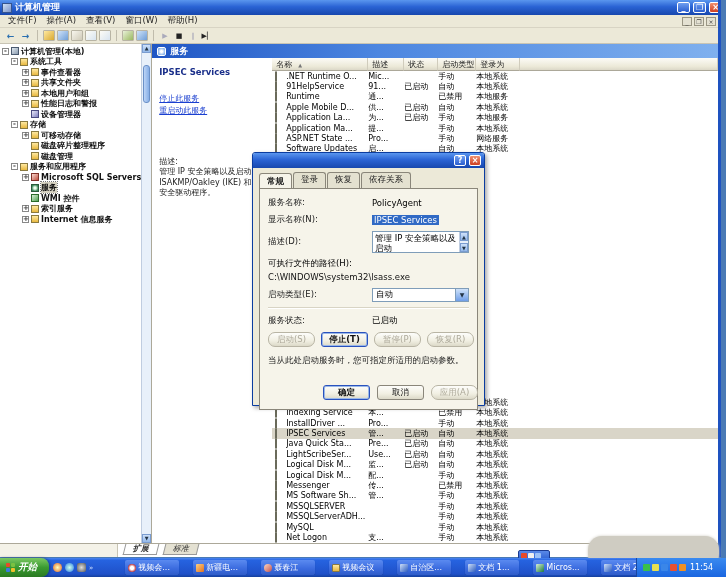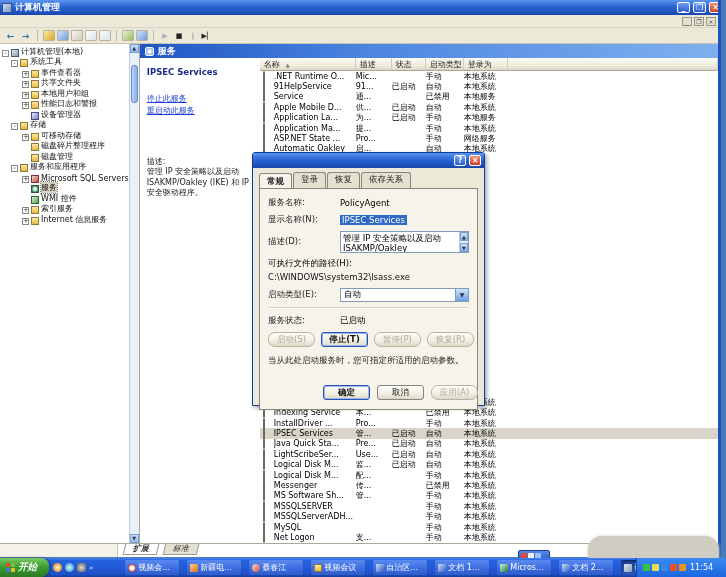--- a/index.html
+++ b/index.html
@@ -39,21 +39,21 @@
   .ti-d { background:linear-gradient(135deg,#fdfcf6,#d8e4f0); }
   .ti-e { background:linear-gradient(135deg,#e8f0d8,#9ab860); }
   .tmedia { width:12px; text-align:center; font-size:7px; color:#222; }
   .tmedia.dim { color:#aab; }
 
   .wbody { flex:1; display:flex; min-height:0; }
 
   
   .treewrap { flex:0 0 119px; background:#fff; border-right:1px solid #aca899; display:flex; }
   .tree { flex:1; padding:2px 0 0 2px; font-size:8px; color:#111; overflow:hidden; }
-  .titem { display:flex; align-items:flex-end; height:10.5px; white-space:nowrap; }
+  .titem { display:flex; align-items:center; height:10.5px; white-space:nowrap;font-weight:bold; }
   .titem.lvl1 { padding-left:9px; } .titem.lvl2 { padding-left:20px; }
   .expander { width:7px; height:7px; flex:0 0 7px; border:1px solid #888; background:#fff;
               font-size:7px; line-height:5px; text-align:center; color:#333; margin-right:2px; }
   .exp-plus .expander::before { content:"+"; }
   .exp-minus .expander::before { content:"-"; }
   .exp-none .expander { visibility:hidden; }
   .ticon { width:8px; height:8px; flex:0 0 8px; margin-right:2px; border:1px solid #8a7a40;
            background:linear-gradient(180deg,#ffe9a0,#e8b840); }
   .ticon.ic-computer { background:linear-gradient(135deg,#dfe8f0,#8c9cb0); border-color:#4a5a70; }
   .ticon.ic-services { background:radial-gradient(circle,#efe 25%,#3a8a5a 75%); border-color:#2a5a3a; }
@@ -115,21 +115,21 @@
   .dbtn { width:12px; height:11px; border-radius:2px; border:1px solid #fff; color:#fff;
           font-size:8px; line-height:9px; text-align:center;
           background:linear-gradient(180deg,#6f9ef0,#2a5ed0); }
   .dbtn.close { background:linear-gradient(180deg,#ef9070,#cf4022); }
   .dtabs { display:flex; padding:4px 6px 0 6px; }
   .dtab { border:1px solid #8a867a; border-bottom:none; border-radius:3px 3px 0 0;
           padding:1px 7px; background:#e4e1d0; margin-right:1px; color:#222; }
   .dtab.active { background:#f6f4ea; position:relative; top:1px; padding-top:2px; font-weight:bold; }
   .dpage { margin:0 6px 6px 6px; background:#f6f4ea; border:1px solid #8a867a;
            height:222px; padding:8px 8px 0 8px; position:relative; }
-  .frow { display:flex; align-items:center; margin-bottom:5px; }
+  .frow { display:flex; align-items:center; margin-bottom:5px;gap:32px; }
   .flabel { width:72px; flex:0 0 72px; color:#222; }
   .selval { background:#316ac5; color:#fff; padding:0 2px; }
   .descbox { flex:1; height:22px; border:1px solid #7f9db9; background:#fff; display:flex; }
   .descbox .txt { flex:1; padding:1px 2px; line-height:10px; overflow:hidden; }
   .vscroll { width:9px; border-left:1px solid #c0cde0; background:#e8f0fa;
              display:flex; flex-direction:column; justify-content:space-between; }
   .vscroll span { height:9px; font-size:5px; text-align:center; line-height:8px; color:#234;
                   background:linear-gradient(180deg,#cfe2fa,#93b8ea); border:1px solid #7a9cd0; }
   .pathval { margin:-2px 0 6px 0; color:#111; }
   .combo { flex:1; height:14px; border:1px solid #7f9db9; background:#fff; display:flex;
@@ -167,21 +167,21 @@
               border-radius:0 8px 8px 0; font-weight:bold; font-style:italic; font-size:9.5px;
               box-shadow:1px 0 3px rgba(0,0,0,.4); }
   .flag { width:9px; height:9px; display:grid; grid-template-columns:1fr 1fr; gap:1px; }
   .flag i { border-radius:1px; } .flag .f1{background:#e84a2a;} .flag .f2{background:#7ac142;}
   .flag .f3{background:#3a7ae0;} .flag .f4{background:#f0c02a;}
   .quick { display:flex; align-items:center; gap:3px; padding:0 4px; }
   .qicon { width:9px; height:9px; border-radius:50%; }
   .q1{background:radial-gradient(circle,#ffb,#e06020);} .q2{background:radial-gradient(circle,#cfe,#2a7de0);}
   .q3{background:radial-gradient(circle,#ddd,#555); border-radius:2px;}
   .chev { font-size:7px; color:#cfe0ff; }
-  .tasks { flex:1; display:flex; gap:8px; overflow:hidden; padding-right:2px;padding-left:28px; }
+  .tasks { flex:1; display:flex; gap:14px; overflow:hidden; padding-right:2px;padding-left:28px; }
   .task { flex:0 0 54px; height:15px; border-radius:2px; display:flex; align-items:center; gap:2px;
           padding:0 3px; background:linear-gradient(180deg,#5a8af0,#3a6ade 60%,#2f5cc8);
           box-shadow:0 1px 1px rgba(0,0,0,.3); white-space:nowrap; overflow:hidden; }
   .task.active { background:linear-gradient(180deg,#1a3f9a,#2a55b8); box-shadow:inset 0 1px 2px rgba(0,0,0,.5); }
   .task.wide { flex:0 0 64px; }
   .task-ic { width:8px; height:8px; flex:0 0 8px; border-radius:1px; }
   .ic-skype{background:radial-gradient(circle,#fff 30%,#c02020 75%); border-radius:50%;}
   .ic-orange-app{background:linear-gradient(135deg,#ffd080,#e07020);}
   .ic-contact{background:linear-gradient(135deg,#ffd8c0,#c05050); border-radius:50%;}
   .ic-folder{background:linear-gradient(180deg,#ffe9a0,#e8b840); border:1px solid #8a7a40;}
@@ -202,20 +202,28 @@
   <div class="titlebar">
     <span class="app-icon"></span>
     <span>计算机管理</span>
     <span class="spacer"></span>
     <span class="winbtn">_</span>
     <span class="winbtn">❐</span>
     <span class="winbtn close">×</span>
   </div>
 
   <div class="menubar">
+    <span style="display:flex;">
+
+    <span class="menuitem">文件(F)</span>
+        <span class="menuitem">操作(A)</span>
+        <span class="menuitem">查看(V)</span>
+        <span class="menuitem">窗口(W)</span>
+        <span class="menuitem">帮助(H)</span>
+      </span>
     <span class="spacer"></span>
     <span class="cbtn">_</span>
     <span class="cbtn">❐</span>
     <span class="cbtn">×</span>
   </div>
 
   <div class="toolbar">
     <span class="tbarrow">←</span>
     <span class="tbarrow">→</span>
     <span class="tbsep"></span>
@@ -386,21 +394,21 @@
                 <span><span class="gear"></span></span>
                 <span class="lcell">91HelpService</span>
                 <span class="lcell">91...</span>
                 <span class="lcell">已启动</span>
                 <span class="lcell">自动</span>
                 <span class="lcell">本地系统</span>
               </div>
 
               <div class="lrow">
                 <span><span class="gear"></span></span>
-                <span class="lcell">Service</span>
+                <span class="lcell">Runtime</span>
                 <span class="lcell">通...</span>
                 <span class="lcell"></span>
                 <span class="lcell">已禁用</span>
                 <span class="lcell">本地服务</span>
               </div>
 
               <div class="lrow">
                 <span><span class="gear"></span></span>
                 <span class="lcell">Apple Mobile D...</span>
                 <span class="lcell">供...</span>
@@ -431,21 +439,21 @@
                 <span><span class="gear"></span></span>
                 <span class="lcell">ASP.NET State ...</span>
                 <span class="lcell">Pro...</span>
                 <span class="lcell"></span>
                 <span class="lcell">手动</span>
                 <span class="lcell">网络服务</span>
               </div>
 
               <div class="lrow">
                 <span><span class="gear"></span></span>
-                <span class="lcell">Automatic Oakley</span>
+                <span class="lcell">Software Updates</span>
                 <span class="lcell">启...</span>
                 <span class="lcell"></span>
                 <span class="lcell">自动</span>
                 <span class="lcell">本地系统</span>
               </div>
             </div>
           <div class="dialog-gap"></div>
           <div>
 
               <div class="lrow">

